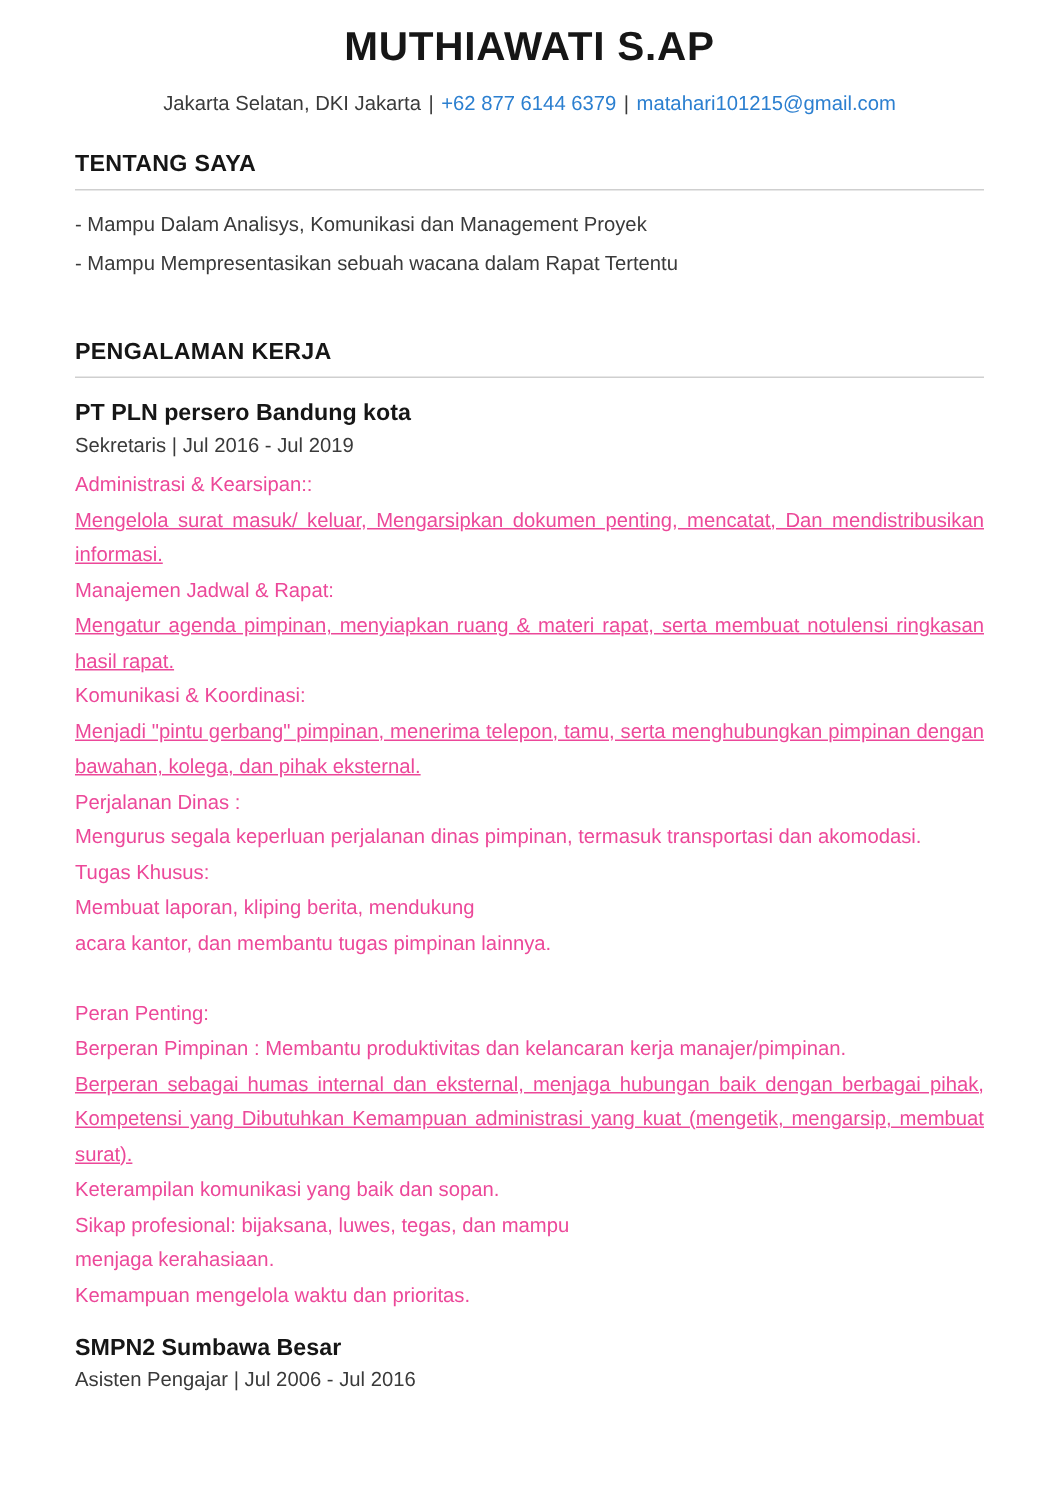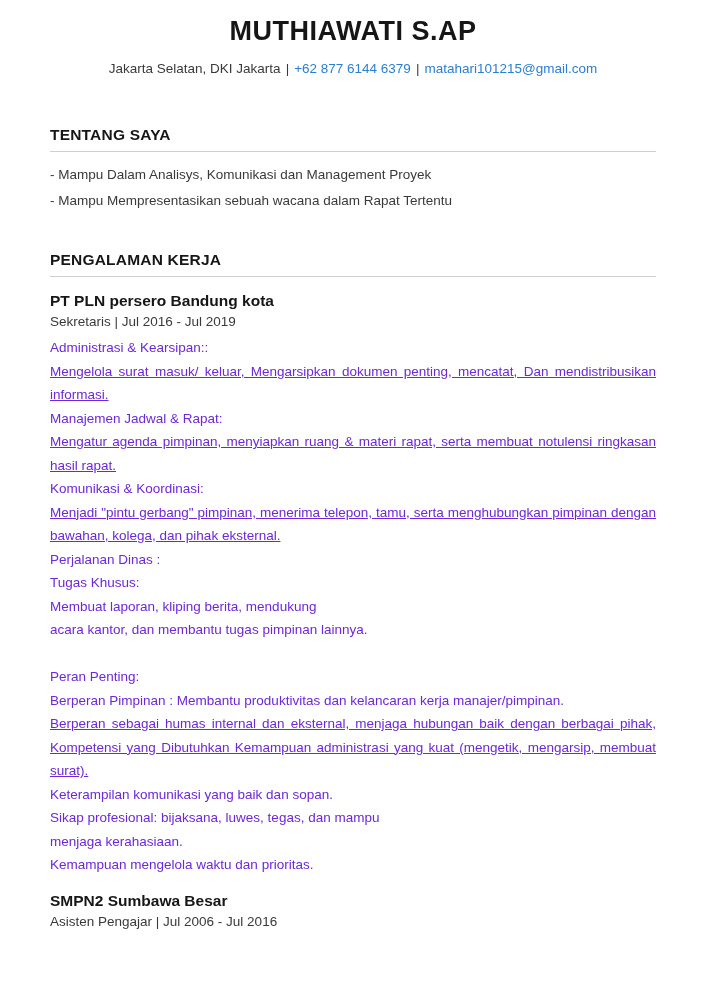--- a/index.html
+++ b/index.html
@@ -29,21 +29,21 @@
   .contact {
     margin-top: 14px;
     font-size: 13.5px;
     color: #3a3a3a;
     text-align: center;
   }
   .contact .sep { margin: 0 5px; color: #3a3a3a; }
   .link { color: #2b7fd0; text-decoration: none; cursor: pointer; }
 
   
-  .section { margin-top: 50px; }
+  .section { margin-top: 25px; }
   .section.experience { margin-top: 40px; }
   .section-title {
     margin: 0 0 7px 0;
     font-size: 15.5px;
     font-weight: bold;
     color: #161616;
     letter-spacing: 0.2px;
   }
   .rule {
     border: none;
@@ -66,21 +66,21 @@
   }
   .job-meta {
     margin: 0 0 7px 0;
     font-size: 13.5px;
     color: #3a3a3a;
   }
   .job-desc p {
     margin: 0;
     font-size: 13.5px;
     line-height: 23.5px;
-    color: #6d28d9;
+    color: #ec4899;
   }
   .justify { text-align: justify; text-decoration: underline; }
   .preline { white-space: pre-line; }
   .gap { margin-top: 23.5px !important; }
   .job.second { margin-top: 8px; }
 </style>
 </head>
 <body>
 
 <div class="page">
@@ -107,20 +107,21 @@
       <h3 class="job-title">PT PLN persero Bandung kota</h3>
       <div class="job-meta">Sekretaris | Jul 2016 - Jul 2019</div>
       <div class="job-desc">
         <p>Administrasi &amp; Kearsipan::</p>
         <p class="justify">Mengelola surat masuk/ keluar, Mengarsipkan dokumen penting, mencatat, Dan mendistribusikan informasi.</p>
         <p>Manajemen Jadwal &amp; Rapat:</p>
         <p class="justify">Mengatur agenda pimpinan, menyiapkan ruang &amp; materi rapat, serta membuat notulensi ringkasan hasil rapat.</p>
         <p>Komunikasi &amp; Koordinasi:</p>
         <p class="justify">Menjadi "pintu gerbang" pimpinan, menerima telepon, tamu, serta menghubungkan pimpinan dengan bawahan, kolega, dan pihak eksternal.</p>
         <p>Perjalanan Dinas :</p>
+        <p>Mengurus segala keperluan perjalanan dinas pimpinan, termasuk transportasi dan akomodasi.</p>
         <p>Tugas Khusus:</p>
         <p class="preline">Membuat laporan, kliping berita, mendukung
 acara kantor, dan membantu tugas pimpinan lainnya.</p>
         <p class="gap">Peran Penting:</p>
         <p>Berperan Pimpinan : Membantu produktivitas dan kelancaran  kerja manajer/pimpinan.</p>
         <p class="justify">Berperan sebagai humas internal dan eksternal, menjaga hubungan baik dengan berbagai pihak, Kompetensi yang Dibutuhkan Kemampuan administrasi yang kuat (mengetik, mengarsip, membuat surat).</p>
         <p>Keterampilan komunikasi yang baik dan sopan.</p>
         <p class="preline">Sikap profesional: bijaksana, luwes, tegas, dan mampu
 menjaga kerahasiaan.</p>
         <p>Kemampuan mengelola waktu dan prioritas.</p>

